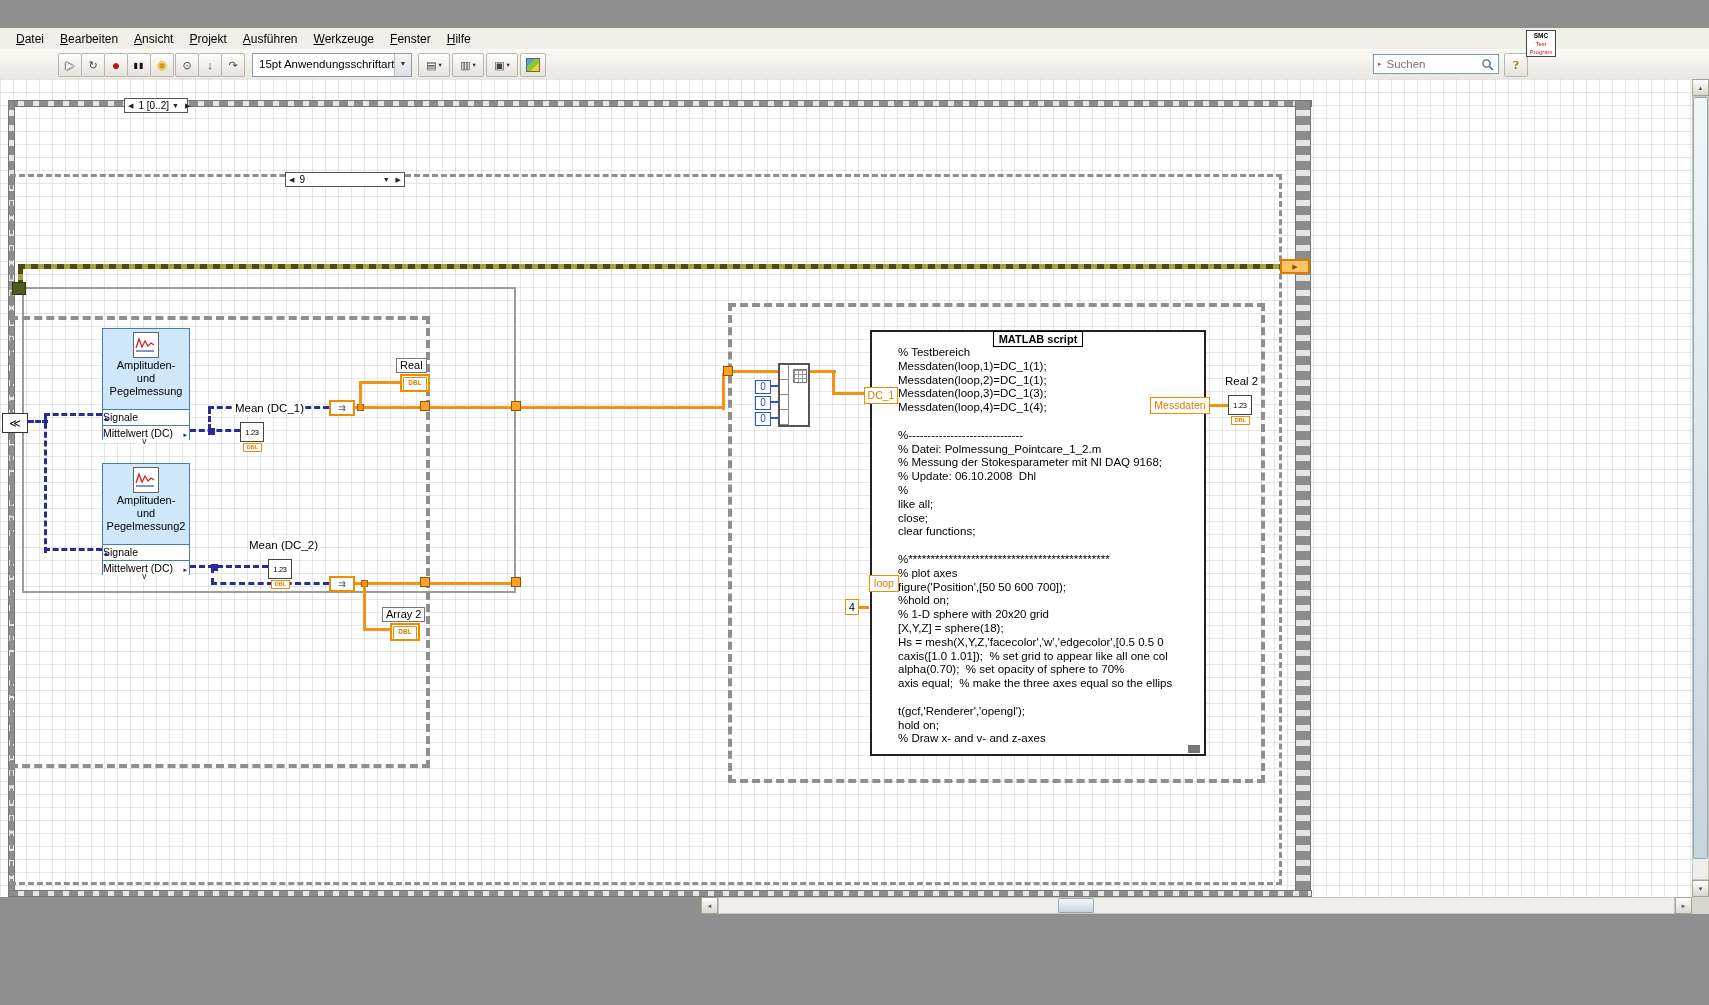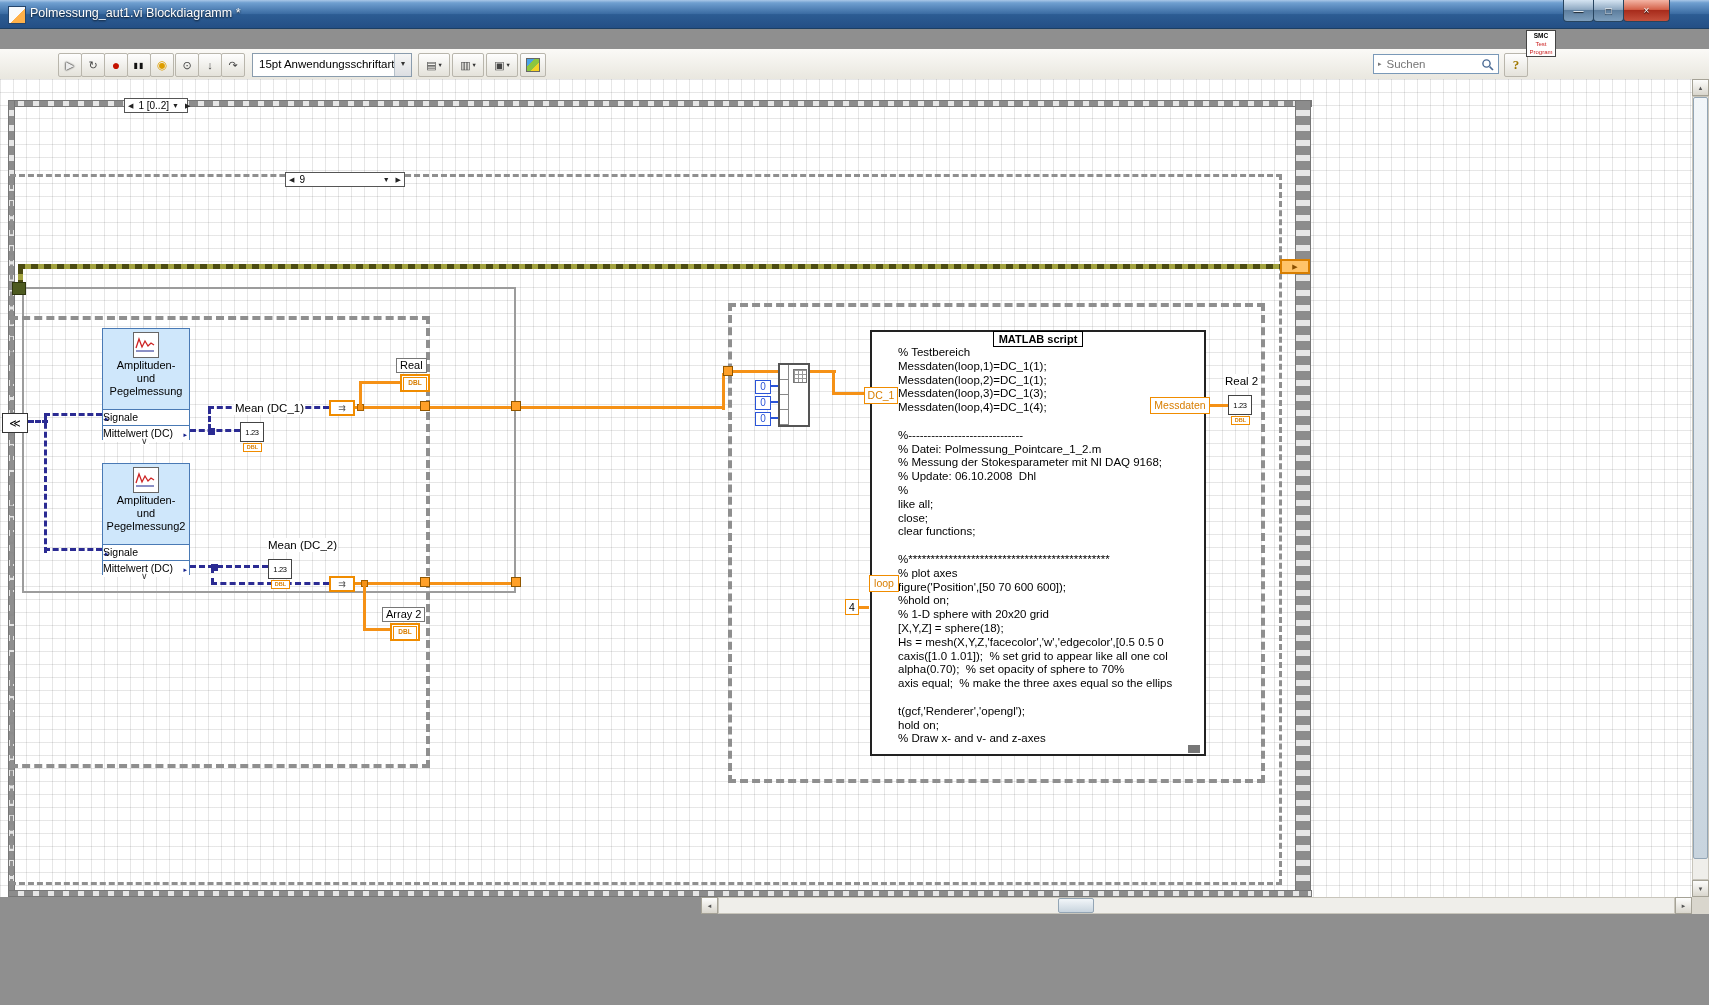--- a/index.html
+++ b/index.html
@@ -118,34 +118,31 @@
     display:flex;align-items:center;justify-content:center;font-size:6px;color:#555;}
   .strack{background:#efeeea;border:1px solid #c8c5bb;}
   .sthumb{background:linear-gradient(#f2f6f9,#c8d4de);border:1px solid #93a5b5;border-radius:2px;}
   .scorner{background:#d9d6cd;}
 </style>
 </head>
 <body>
 
 <div class="window">
 
-  <div class="titlebar">
-    <div class="win-icon"></div>
-    <div class="title-text">Polmessung_aut1.vi Blockdiagramm *</div>
-    <div class="winbtn" style="left:1563px;width:29px;top:0">
-        <span>—</span>
-      </div>
-    <div class="winbtn" style="left:1593px;width:29px;top:0">
-        <span>□</span>
-      </div>
-    <div class="winbtn close" style="left:1623px;width:45px;top:0">
-        <span>×</span>
-      </div>
+
+  <div class="menubar">
+    <span class="menu-item">Datei</span>
+    <span class="menu-item">Bearbeiten</span>
+    <span class="menu-item">Ansicht</span>
+    <span class="menu-item">Projekt</span>
+    <span class="menu-item">Ausführen</span>
+    <span class="menu-item">Werkzeuge</span>
+    <span class="menu-item">Fenster</span>
+    <span class="menu-item">Hilfe</span>
   </div>
-
 
   <div class="toolbar">
     <div class="tbtn" style="left:58px">
         <span class="runglyph">▶</span>
       </div>
     <div class="tbtn" style="left:81px">
         <span>↻</span>
       </div>
     <div class="tbtn" style="left:104px">
         <span class="abortglyph">●</span>
@@ -302,21 +299,21 @@
     <div class="a plabel" style="left:234px;top:322px">Mean (DC_1)</div>
     <div class="a numind" style="left:240px;top:343px">
         <span class="numval">1.23</span>
       </div>
     <div class="a dbltag" style="left:243px;top:364px">DBL</div>
 
     <div class="a dynh" style="left:190px;top:486px;width:78px"></div>
     <div class="a dotb" style="left:211px;top:485px"></div>
     <div class="a dynv" style="left:211px;top:488px;height:17px"></div>
     <div class="a dynh" style="left:211px;top:503px;width:118px"></div>
-    <div class="a plabel" style="left:267px;top:459px">Mean (DC_2)</div>
+    <div class="a plabel" style="left:248px;top:459px">Mean (DC_2)</div>
     <div class="a numind" style="left:268px;top:480px">
         <span class="numval">1.23</span>
       </div>
     <div class="a dbltag" style="left:271px;top:501px">DBL</div>
 
     <div class="a conv" style="left:329px;top:321px">
         <span>⇉</span>
       </div>
     <div class="a conv" style="left:329px;top:497px">
         <span>⇉</span>
@@ -376,21 +373,21 @@
         <div class="code-line">% Datei: Polmessung_Pointcare_1_2.m</div>
         <div class="code-line">% Messung der Stokesparameter mit NI DAQ 9168;</div>
         <div class="code-line">% Update: 06.10.2008  Dhl</div>
         <div class="code-line">%</div>
         <div class="code-line">like all;</div>
         <div class="code-line">close;</div>
         <div class="code-line">clear functions;</div>
         <div class="code-line"></div>
         <div class="code-line">%*********************************************</div>
         <div class="code-line">% plot axes</div>
-        <div class="code-line">figure('Position',[50 70 600 600]);</div>
+        <div class="code-line">figure('Position',[50 50 600 700]);</div>
         <div class="code-line">%hold on;</div>
         <div class="code-line">% 1-D sphere with 20x20 grid</div>
         <div class="code-line">[X,Y,Z] = sphere(18);</div>
         <div class="code-line">Hs = mesh(X,Y,Z,'facecolor','w','edgecolor',[0.5 0.5 0</div>
         <div class="code-line">caxis([1.0 1.01]);  % set grid to appear like all one col</div>
         <div class="code-line">alpha(0.70);  % set opacity of sphere to 70%</div>
         <div class="code-line">axis equal;  % make the three axes equal so the ellips</div>
         <div class="code-line"></div>
         <div class="code-line">t(gcf,'Renderer','opengl');</div>
         <div class="code-line">hold on;</div>

